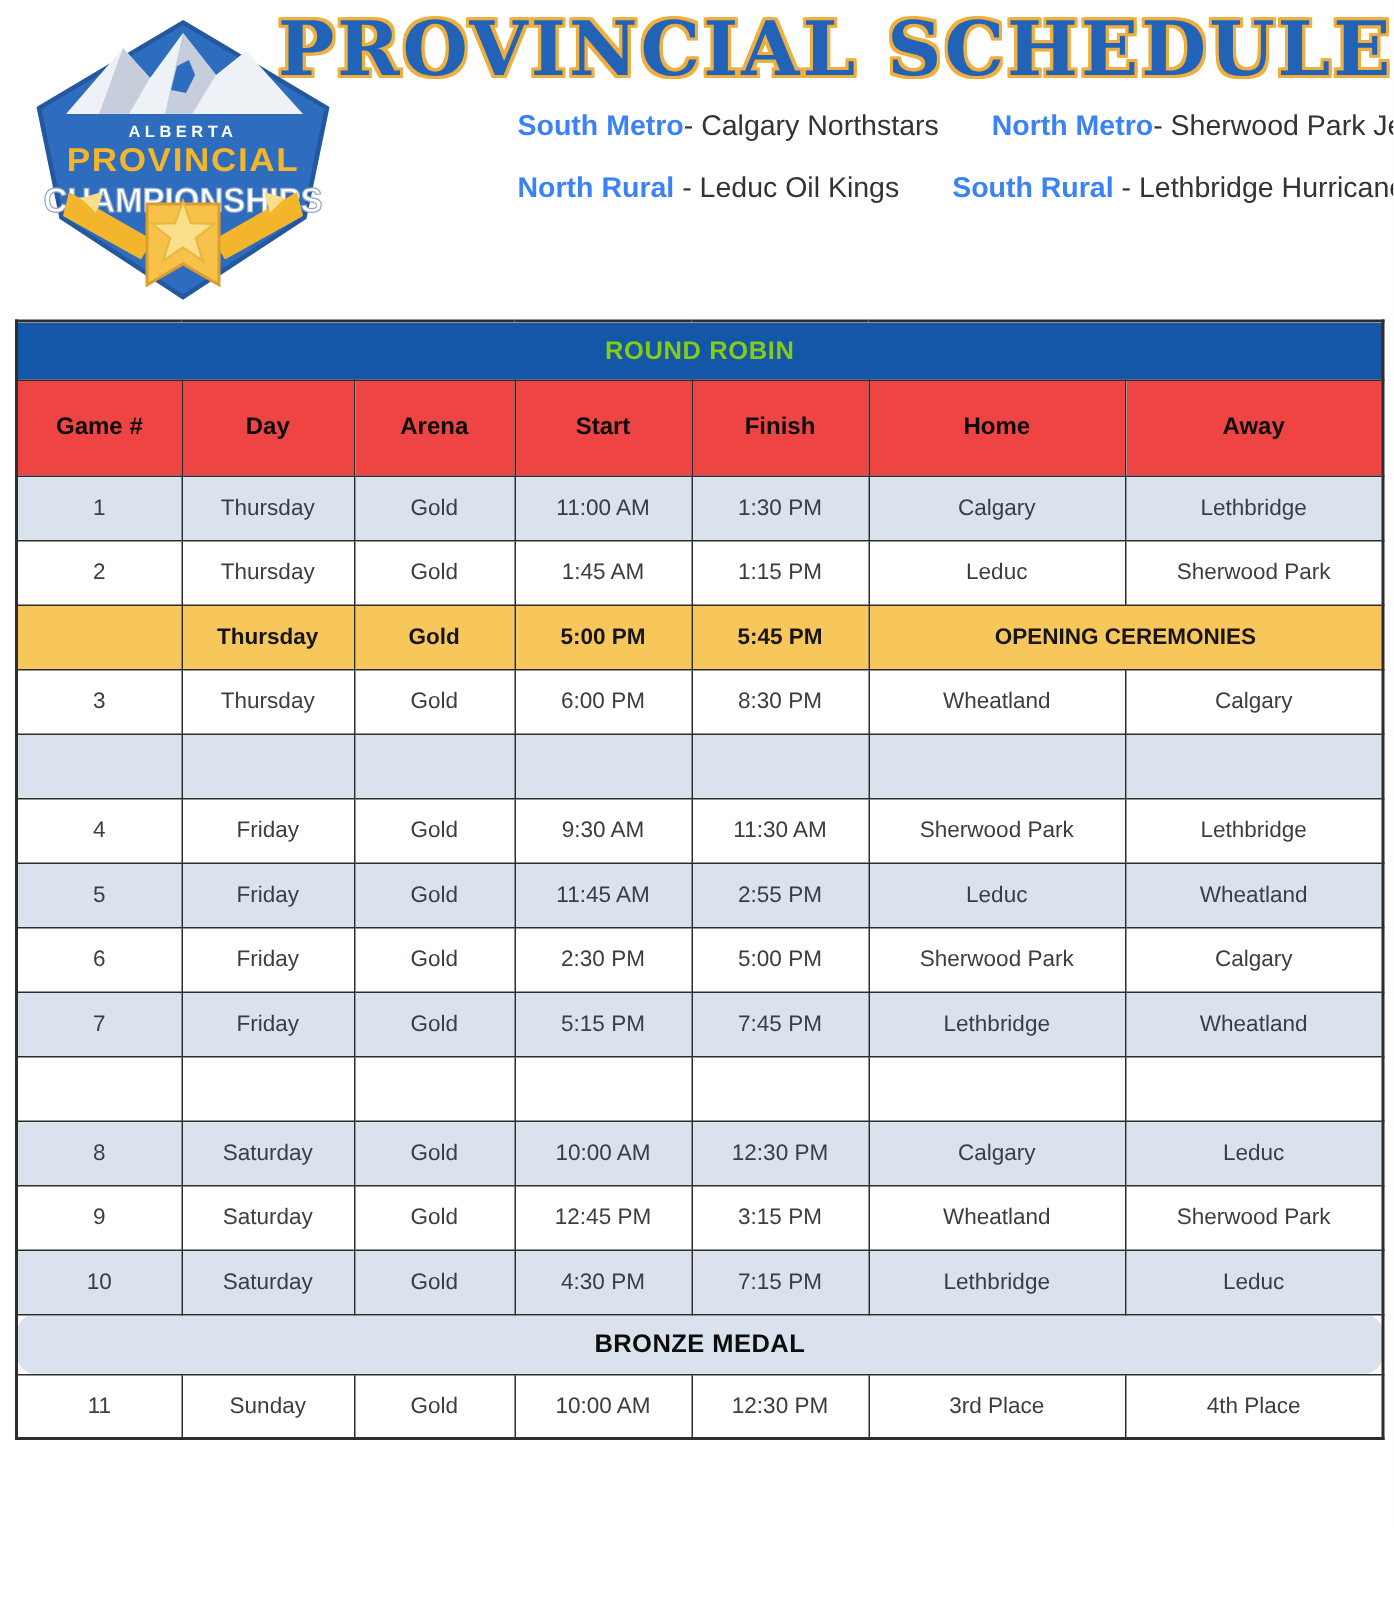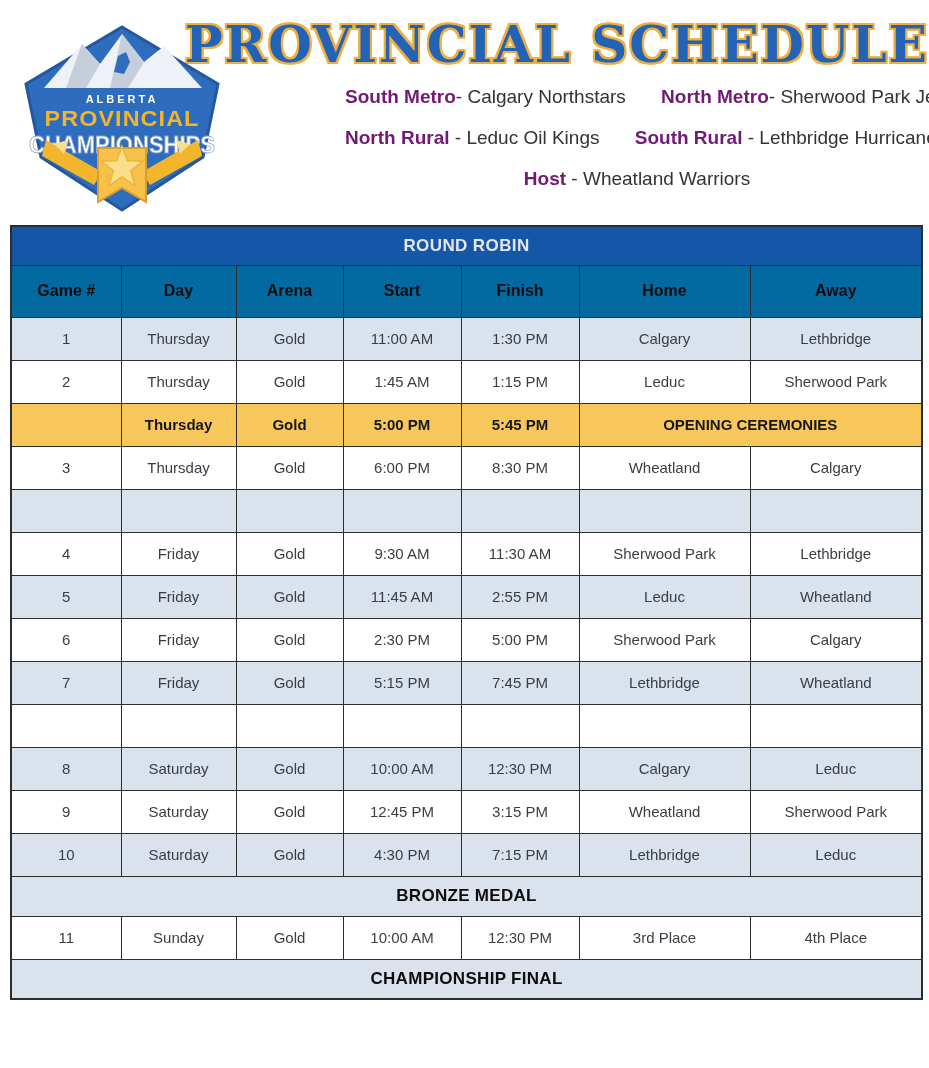--- a/index.html
+++ b/index.html
@@ -14,50 +14,50 @@
   }
   *{margin:0;padding:0;box-sizing:border-box;}
   html,body{width:929px;background:#fafafa;}
   body{font-family:"Liberation Sans",sans-serif;}
   .page{width:929px;height:1068px;background:#ffffff;overflow:hidden;position:relative;}
 
   
   .header{position:relative;height:205px;}
   .logo{position:absolute;left:10px;top:2px;}
   .title{
-    margin-left:185px;margin-top:20px;text-align:left;
+    margin-left:185px;margin-top:8px;text-align:right;
     font-family:"DejaVu Serif","Liberation Serif",serif;
     font-weight:bold;font-size:50px;line-height:1.0;letter-spacing:2px;
     color:var(--title-blue);white-space:nowrap;
     text-shadow:
       -2px -2px 0 var(--title-outline-gold), 2px -2px 0 var(--title-outline-gold),
       -2px  2px 0 var(--title-outline-gold), 2px  2px 0 var(--title-outline-gold),
       -2px  0   0 var(--title-outline-gold), 2px  0   0 var(--title-outline-gold),
        0   -2px 0 var(--title-outline-gold), 0    2px 0 var(--title-outline-gold);
   }
   .teams{position:absolute;left:345px;right:0;top:66px;text-align:center;}
   .team-line{white-space:nowrap;margin-bottom:18px;font-size:19px;color:#333;line-height:1.2;}
   .team-pair{display:inline-block;}
   .team-pair + .team-pair{margin-left:30px;}
-  .team-label{font-weight:bold;color:#701a75;}
+  .team-label{font-weight:bold;color:#3b82f6;}
 
   
   table.schedule{
     border-collapse:collapse;table-layout:fixed;
     width:911px;margin-left:10px;
     border:2px solid var(--border-dark);
   }
   table.schedule td, table.schedule th{
     border:1.5px solid var(--border-dark);
     text-align:center;vertical-align:middle;
     font-size:15px;color:#3A3E44;height:43px;overflow:hidden;
   }
-  tr.row-header th{font-weight:bold;color:#0d0d0d;font-size:16px;background:#0369a1;height:52px;}
-  tr.row-band td{background:var(--band-blue);color:#e5e5e5;font-weight:bold;font-size:17px;letter-spacing:.4px;height:39px;}
-  tr.row-subband td{background:var(--row-alt-blue);color:#0d0d0d;font-weight:bold;font-size:17px;letter-spacing:.3px;height:40px;}
+  tr.row-header th{font-weight:bold;color:#0d0d0d;font-size:16px;background:#ef4444;height:64px;}
+  tr.row-band td{background:var(--band-blue);color:#84cc16;font-weight:bold;font-size:17px;letter-spacing:.4px;height:39px;}
+  tr.row-subband td{background:var(--row-alt-blue);color:#0d0d0d;font-weight:bold;font-size:17px;letter-spacing:.3px;height:40px;border-radius:13px;}
   tr.s-alt td{background:var(--row-alt-blue);}
   tr.s-white td{background:#ffffff;}
   tr.s-gold td{background:var(--row-gold);color:#161616;font-weight:bold;}
   col.c-game{width:110px}col.c-day{width:115px}col.c-arena{width:107px}
   col.c-start{width:118px}col.c-finish{width:118px}col.c-home{width:171px}col.c-away{width:172px}
 </style>
 </head>
 <body>
 
 <div class="page">
@@ -91,23 +91,20 @@
 
     <div class="teams">
       <div class="team-line">
         <span class="team-pair"><span class="team-label">South Metro</span><span>- </span><span>Calgary Northstars</span></span>
         <span class="team-pair"><span class="team-label">North Metro</span><span>- </span><span>Sherwood Park Jets</span></span>
       </div>
       <div class="team-line">
         <span class="team-pair"><span class="team-label">North Rural</span><span> - </span><span>Leduc Oil Kings</span></span>
         <span class="team-pair"><span class="team-label">South Rural</span><span> - </span><span>Lethbridge Hurricanes</span></span>
       </div>
-      <div class="team-line">
-        <span class="team-pair"><span class="team-label">Host</span><span> - </span><span>Wheatland Warriors</span></span>
-      </div>
     </div>
   </div>
 
   <table class="schedule">
     <colgroup>
       <col class="c-game">
         <col class="c-day">
         <col class="c-arena">
       <col class="c-start">
         <col class="c-finish">
@@ -248,19 +245,16 @@
         </tr>
         <tr class="row-game s-white">
           <td>11</td>
           <td>Sunday</td>
           <td>Gold</td>
           <td>10:00 AM</td>
           <td>12:30 PM</td>
           <td>3rd Place</td>
           <td>4th Place</td>
         </tr>
-        <tr class="row-subband">
-          <td colspan="7">CHAMPIONSHIP FINAL</td>
-        </tr>
       </tbody>
   </table>
 
 </div>
 
 </body></html>

